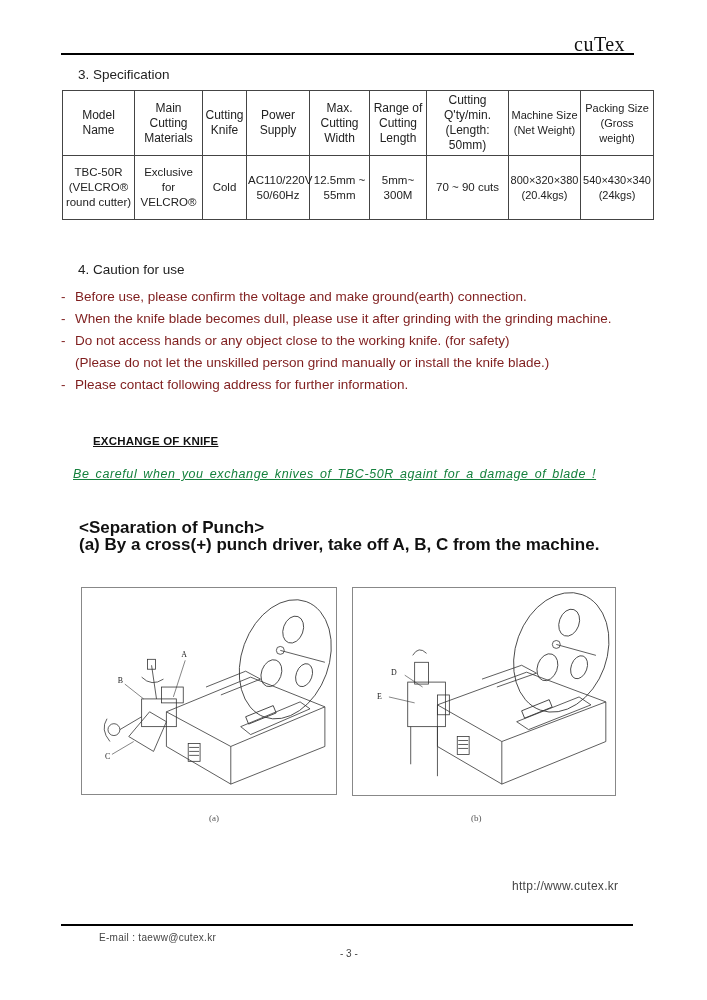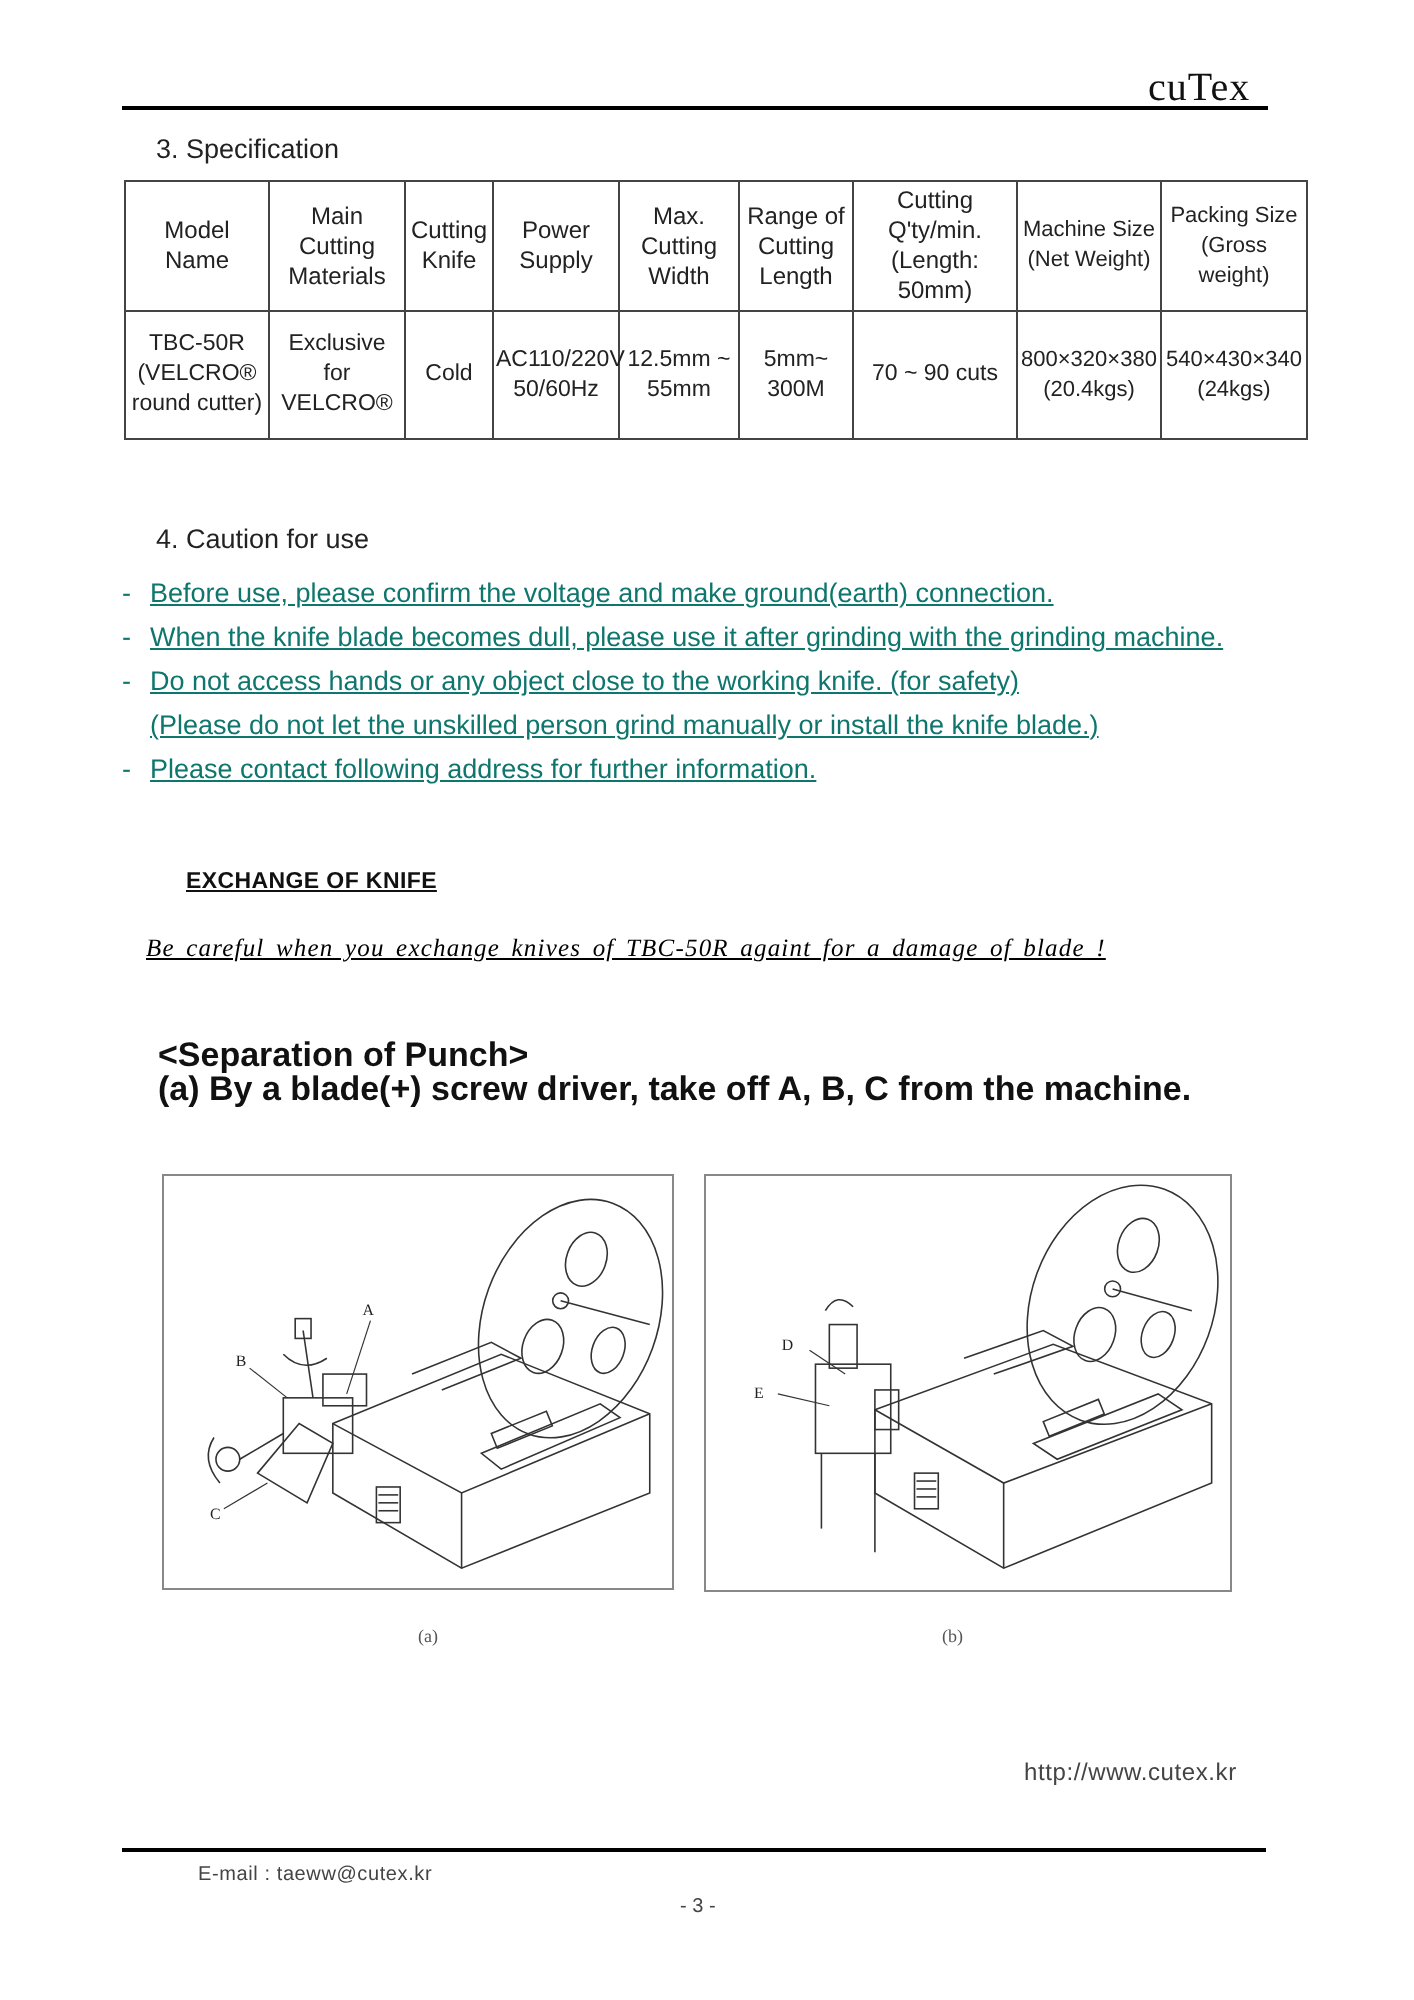--- a/index.html
+++ b/index.html
@@ -13,26 +13,26 @@
 
     table.spec { position: absolute; left: 62px; top: 90px; width: 591px; border-collapse: collapse; table-layout: fixed; }
     table.spec th, table.spec td { border: 1px solid #444; text-align: center; vertical-align: middle; font-weight: normal; color: #222; line-height: 15px; padding: 2px 1px; }
     table.spec th { font-size: 12px; height: 58px; }
     table.spec td { font-size: 11.5px; height: 64px; }
     table.spec tr.head-row th:first-child, table.spec tr.data-row td:first-child { border-left: 1px solid #444; }
     .wrap { white-space: pre-line; display: block; }
     .small { font-size: 11px; }
 
     .caution-list { position: absolute; left: 61px; top: 286px; width: 600px; list-style: none; }
-    .caution-list li { font-size: 13.5px; line-height: 22px; height: 22px; white-space: nowrap; color: #0f766e; text-decoration: underline; }
+    .caution-list li { font-size: 13.5px; line-height: 22px; height: 22px; white-space: nowrap; color: #7f1d1d; }
     .caution-list li .dash { display: inline-block; width: 14px; }
     .caution-list li.indent { padding-left: 14px; }
 
     .exchange-title { position: absolute; left: 73px; top: 435px; font-size: 11.5px; font-weight: bold; text-decoration: underline; color: #111; letter-spacing: 0.2px; padding-left: 20px; }
-    .warning { position: absolute; left: 73px; top: 467px; font-size: 12.5px; font-style: italic; text-decoration: underline; color: #000000; letter-spacing: 0.6px; word-spacing: 2px; font-family: Liberation Serif, serif; }
+    .warning { position: absolute; left: 73px; top: 467px; font-size: 12.5px; font-style: italic; text-decoration: underline; color: #15803d; letter-spacing: 0.6px; word-spacing: 2px; }
 
     .sep-block { position: absolute; left: 79px; top: 519px; }
     .sep-block div { font-size: 17px; font-weight: bold; line-height: 17px; color: #111; white-space: nowrap; }
 
     .figure { position: absolute; border: 1px solid #888; background: #fff; }
     .fig-a { left: 81px; top: 587px; width: 256px; height: 208px; }
     .fig-b { left: 352px; top: 587px; width: 264px; height: 209px; }
     .figure svg { width: 100%; height: 100%; display: block; }
 
     .caption { position: absolute; top: 813px; font-family: "Liberation Serif", "DejaVu Serif", serif; font-size: 9px; color: #555; }
@@ -151,21 +151,21 @@
   <li><span class="dash">-</span><span>Do not access hands or any object close to the working knife. (for safety)</span></li>
   <li class="indent"><span>(Please do not let the unskilled person grind manually or install the knife blade.)</span></li>
   <li><span class="dash">-</span><span>Please contact following address for further information.</span></li>
 </ul>
 
 <div class="exchange-title">EXCHANGE OF KNIFE</div>
 <div class="warning">Be careful when you exchange knives of TBC-50R againt for a damage of blade !</div>
 
 <div class="sep-block">
   <div>&lt;Separation of Punch&gt;</div>
-  <div>(a) By a blade(+) screw driver, take off A, B, C from the machine.</div>
+  <div>(a) By a cross(+) punch driver, take off A, B, C from the machine.</div>
 </div>
 
 <div class="figure fig-a">
   <svg viewBox="0 0 256 208" fill="none" stroke="#333" stroke-width="0.8">
 
     <ellipse cx="205" cy="72" rx="44" ry="62" transform="rotate(20 205 72)"></ellipse>
     <ellipse cx="213" cy="42" rx="10" ry="14" transform="rotate(20 213 42)"></ellipse>
     <ellipse cx="191" cy="86" rx="10" ry="14" transform="rotate(20 191 86)"></ellipse>
     <ellipse cx="224" cy="88" rx="8" ry="12" transform="rotate(20 224 88)"></ellipse>
     <line x1="200" y1="63" x2="245" y2="75"></line>

